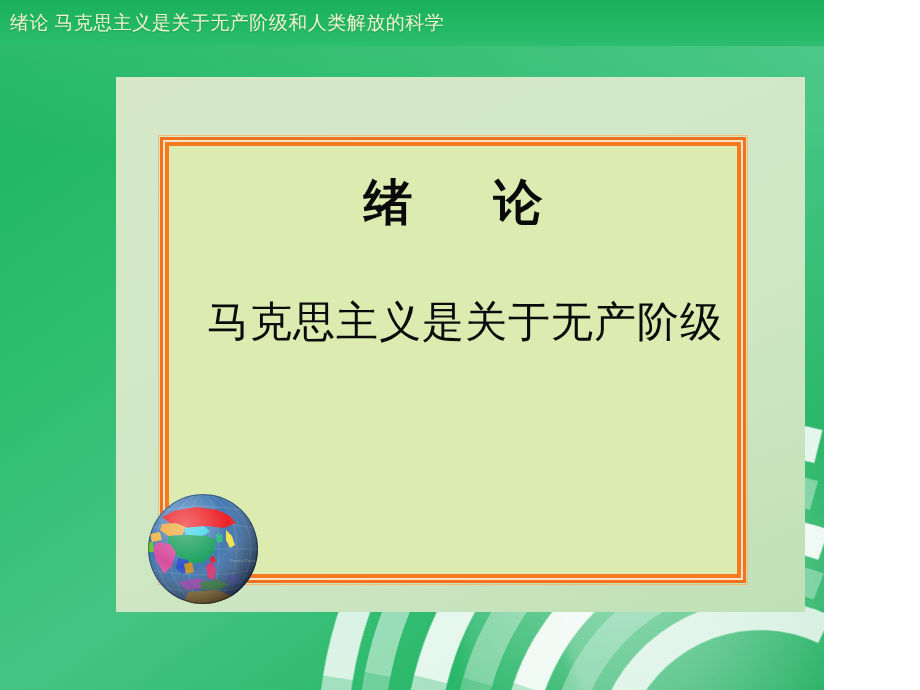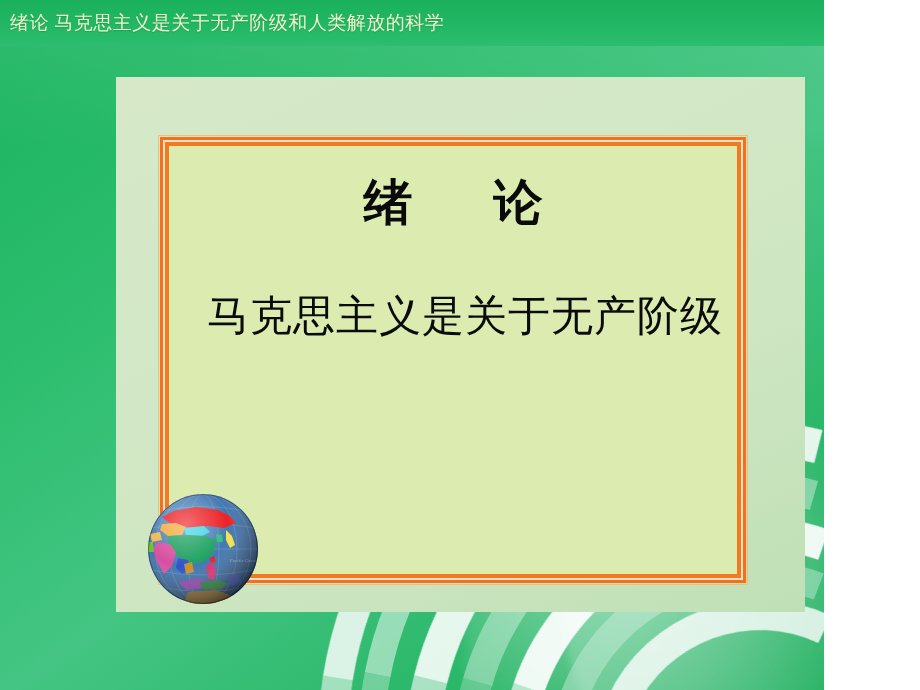--- a/index.html
+++ b/index.html
@@ -203,21 +203,21 @@
   .subtitle-line {
     position: absolute;
     left: 0; right: 0;
     text-align: center;
     font-family: "Liberation Serif", "DejaVu Serif", serif;
     font-size: 42px;
     color: #0b0b0b;
     letter-spacing: 1px;
     line-height: 1.15;
   }
-  .subtitle-1 { top: 146px; padding-left: 24px; }
+  .subtitle-1 { top: 152px; padding-left: 24px; }
   .subtitle-2 { top: 258px; }
 
   
   .globe {
     position: absolute;
     left: -25px;
     top: 344px;
     width: 118px;
     height: 118px;
     z-index: 8;

